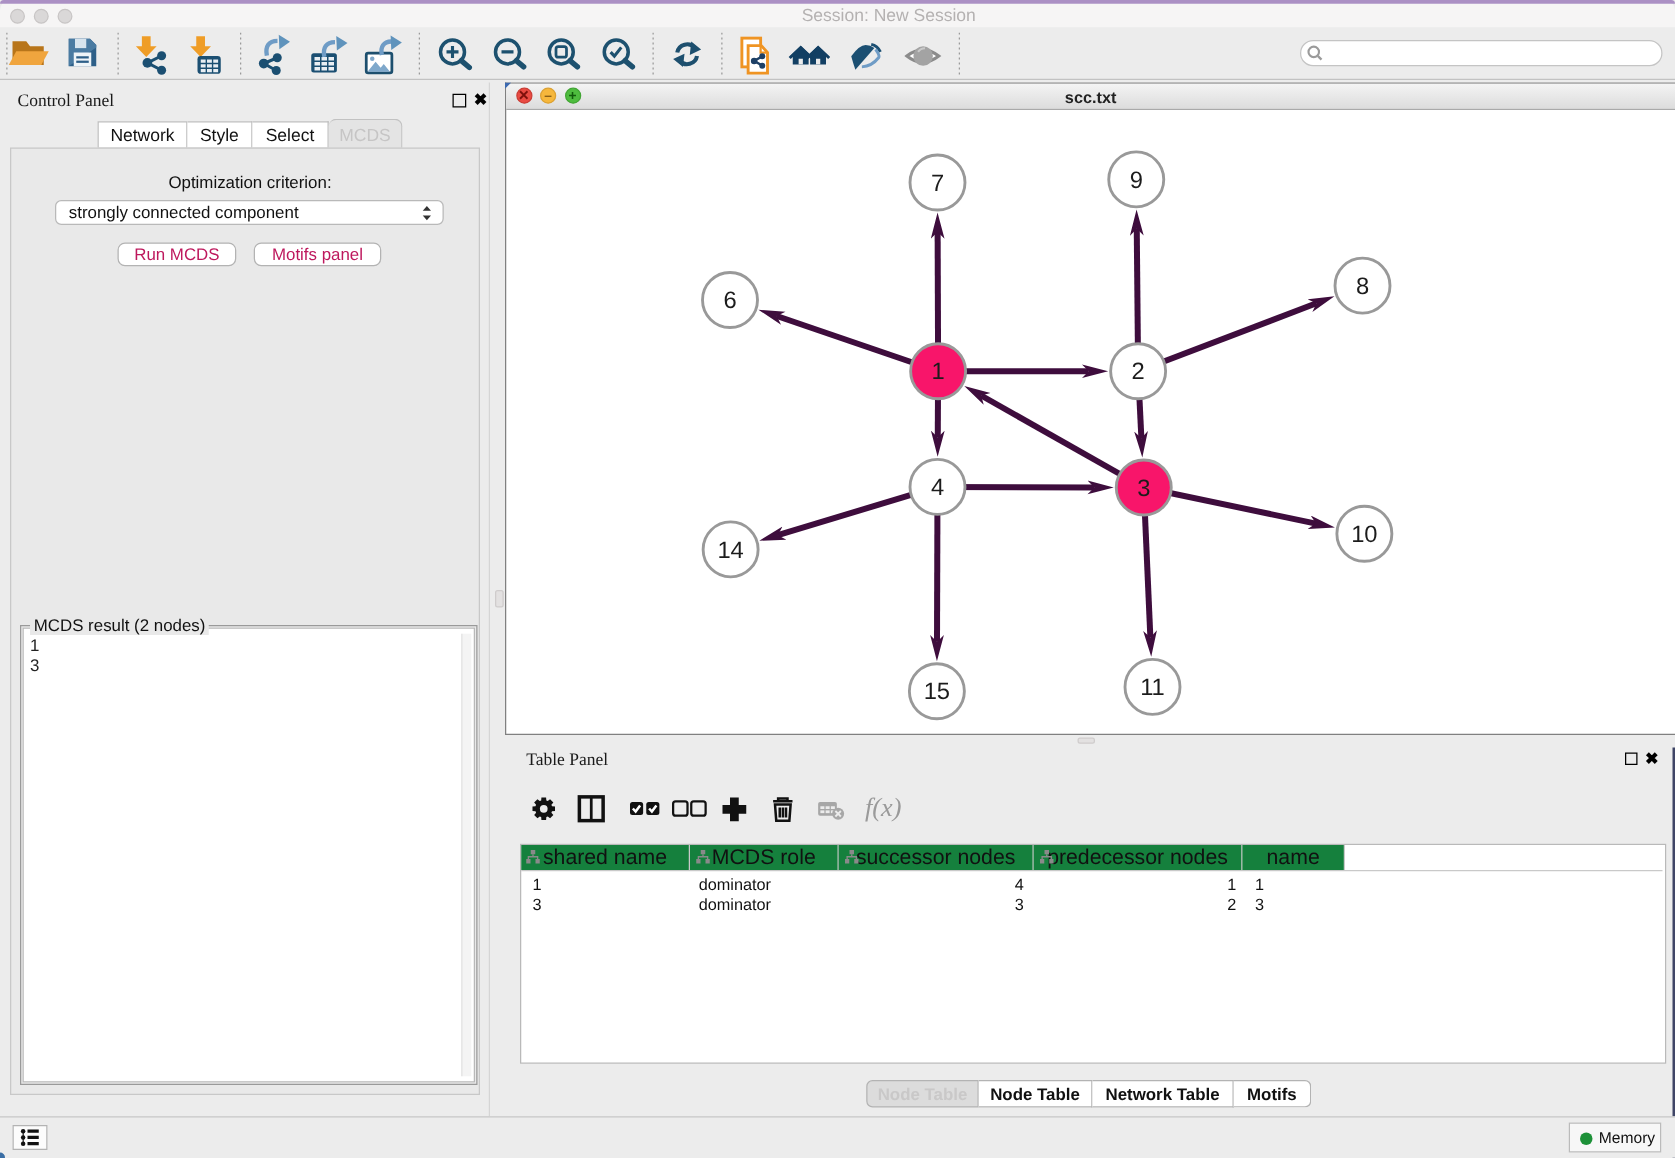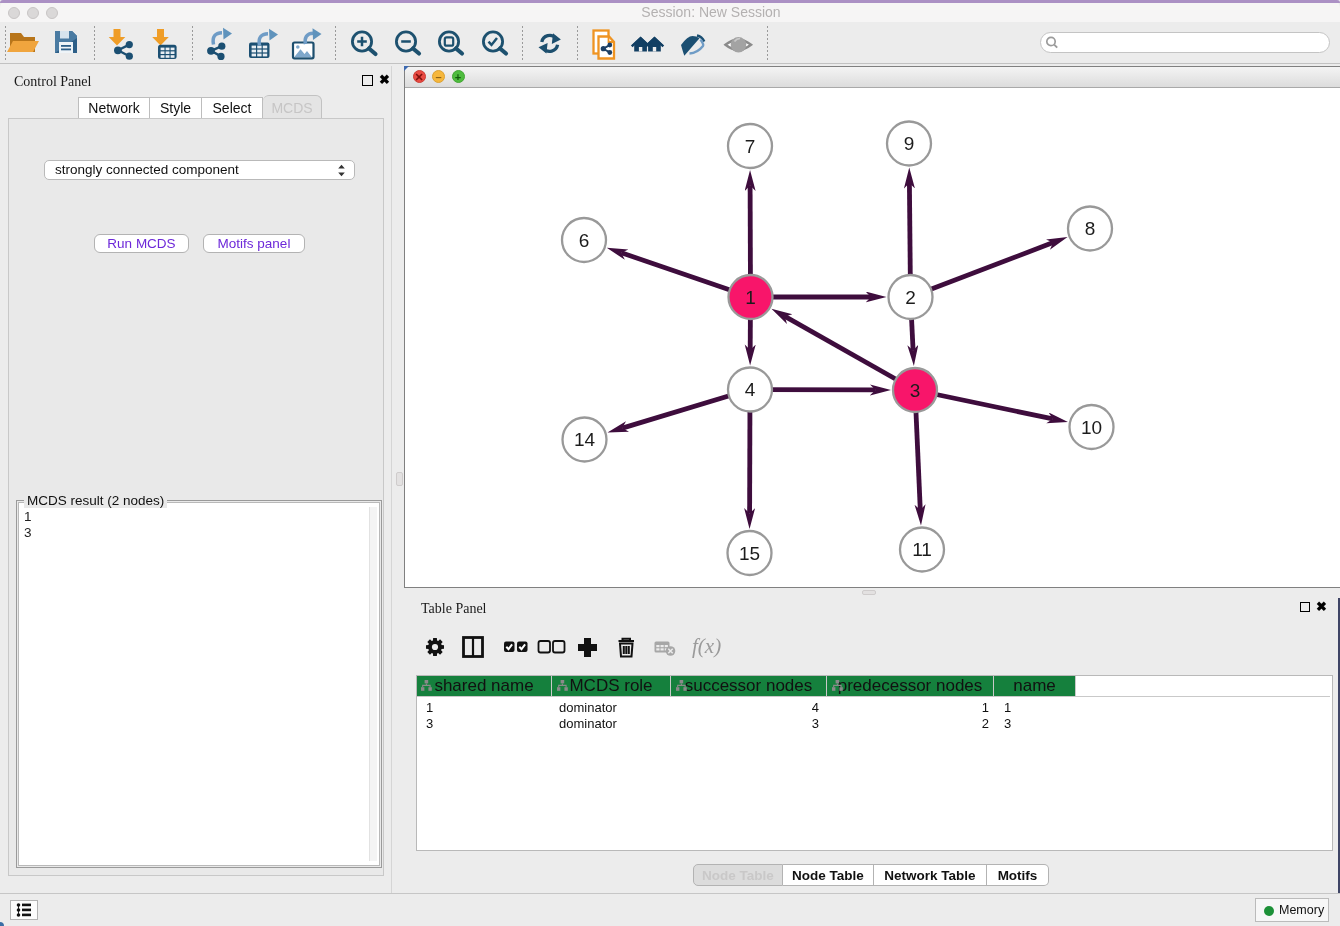--- a/index.html
+++ b/index.html
@@ -28,21 +28,21 @@
   border-right:1px solid #d5d5d5; }
 .ptitle { font-size:14px; color:#1a1a1a;font-family:Liberation Serif, serif; }
 .wbtn { font-size:13px; color:#000; font-weight:bold; }
 .tab { top:31px; height:22px; background:#fff; border:1px solid #bdbdbd; border-left:none;
   text-align:center; font-size:14px; color:#111; line-height:21px; }
 #tabpane { left:8px; top:52px; width:376px; height:758px; background:#e9e9e9; border:1px solid #c8c8c8; }
 #optlabel { left:4px; top:72px; width:392px; text-align:center; font-size:13.5px; color:#111; }
 #dropdown { left:44px; top:94px; width:311px; height:20px; background:#fff;
   border:1px solid #b9b9b9; border-radius:5px; font-size:13.5px; color:#111; line-height:18px; padding-left:10px; }
 .btn { top:128px; height:19px; background:#fff; border:1px solid #b3b3b3; border-radius:6px;
-  font-size:13.5px; color:#6d28d9; text-align:center; line-height:17px;margin-top:40px; }
+  font-size:13.5px; color:#be185d; text-align:center; line-height:17px; }
 #mcdsbox { left:16px; top:434px; width:366px; height:368px; border:1px solid #9a9a9a; }
 #mcdslab { left:24px; top:427px; background:#e9e9e9; padding:0 3px; font-size:13.5px; color:#111; }
 #mcdstxt { left:18px; top:436px; width:362px; height:364px; background:#fff;
   border:1px solid #b9b9b9; font-size:13.5px; color:#222; line-height:16px; padding:6px 0 0 5px; }
 #mcdsbar { right:2px; top:4px; width:8px; height:354px; background:#f4f4f4; border-left:1px solid #e2e2e2; }
 
 
 #netwin { left:404px; top:66px; width:936px; height:522px; background:#fff;
   border:1px solid #808080; border-right:none; }
 #nettitle { left:0; top:0; width:935px; height:21px;
@@ -230,37 +230,39 @@
 
   <div id="cpanel" class="abs">
     <div class="ptitle abs" style="left:14px;top:8px">Control Panel</div>
     <div class="abs" style="left:362px;top:9px;width:11px;height:11px;border:1.5px solid #000"></div>
     <div class="wbtn abs" style="left:379px;top:6px">✖</div>
     <div class="tab abs" style="left:78px;width:72px;border-left:1px solid #bdbdbd">Network</div>
     <div class="tab abs" style="left:150px;width:52px">Style</div>
     <div class="tab abs" style="left:202px;width:61px">Select</div>
     <div class="tab abs" style="left:263px;top:29px;width:59px;height:24px;background:#e4e4e4;color:#c6c5c5;border-radius:6px 6px 0 0;border-color:#c2c2c2;line-height:24px">MCDS</div>
     <div id="tabpane" class="abs"></div>
+    <div id="optlabel" class="abs">Optimization criterion:</div>
     <div id="dropdown" class="abs">strongly connected component
       <svg class="abs" style="right:8px;top:3px" width="9" height="13" viewBox="0 0 9 13">
         <path d="M1.2 4.6 L4.5 0.8 L7.8 4.6 Z M1.2 8.4 L4.5 12.2 L7.8 8.4 Z" fill="#333"></path>
       </svg>
     </div>
     <div class="btn abs" style="left:94px;width:95px">Run MCDS</div>
     <div class="btn abs" style="left:203px;width:102px">Motifs panel</div>
     <div id="mcdsbox" class="abs"></div>
     <div id="mcdstxt" class="abs">1<br>3<div id="mcdsbar" class="abs"></div></div>
     <div id="mcdslab" class="abs">MCDS result (2 nodes)</div>
   </div>
 
   <div id="netwin" class="abs">
     <div id="nettitle" class="abs">
       <div class="mac abs" style="left:7.5px;background:#ea4b43;border:1px solid #ca3e36;color:#7e100c">✕</div>
       <div class="mac abs" style="left:27px;background:#f6b73c;border:1px solid #dba133;color:#8a6016">–</div>
       <div class="mac abs" style="left:46.5px;background:#4ebc3e;border:1px solid #42a534;color:#115c0c">+</div>
+      <div id="netname" class="abs">scc.txt</div>
     </div>
     <svg class="abs" style="left:-1px;top:-1px" width="5" height="5">
         <path d="M0,0 h5 L0,5 z" fill="#3c69b0"></path>
       </svg>
     <svg class="abs" style="left:0;top:21px" width="935" height="500" viewBox="0 0 935 500">
       <defs>
         <marker id="arr" markerUnits="userSpaceOnUse" markerWidth="23" markerHeight="12" refX="5.5" refY="5.5" orient="auto">
           <path d="M0,0 L21,5.5 L0,11 L5.5,5.5 Z" fill="#3e0d3d"></path>
         </marker>
       </defs>

